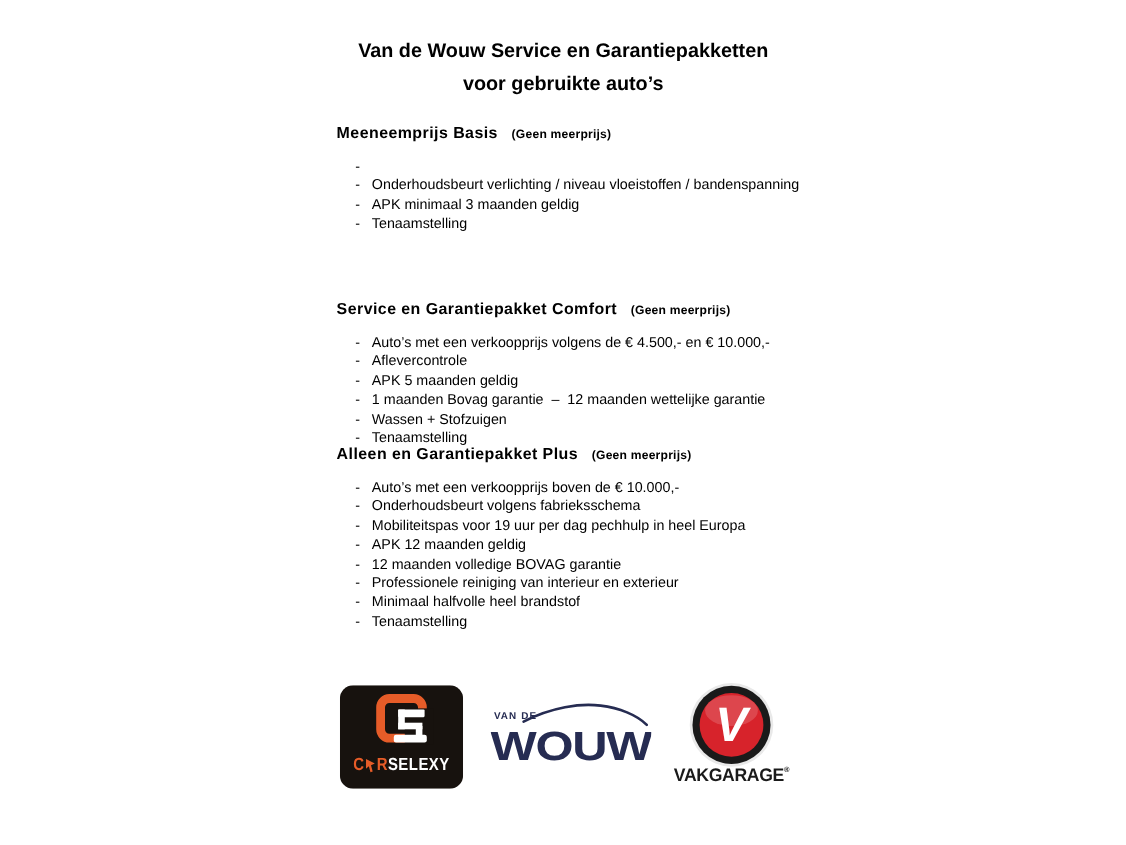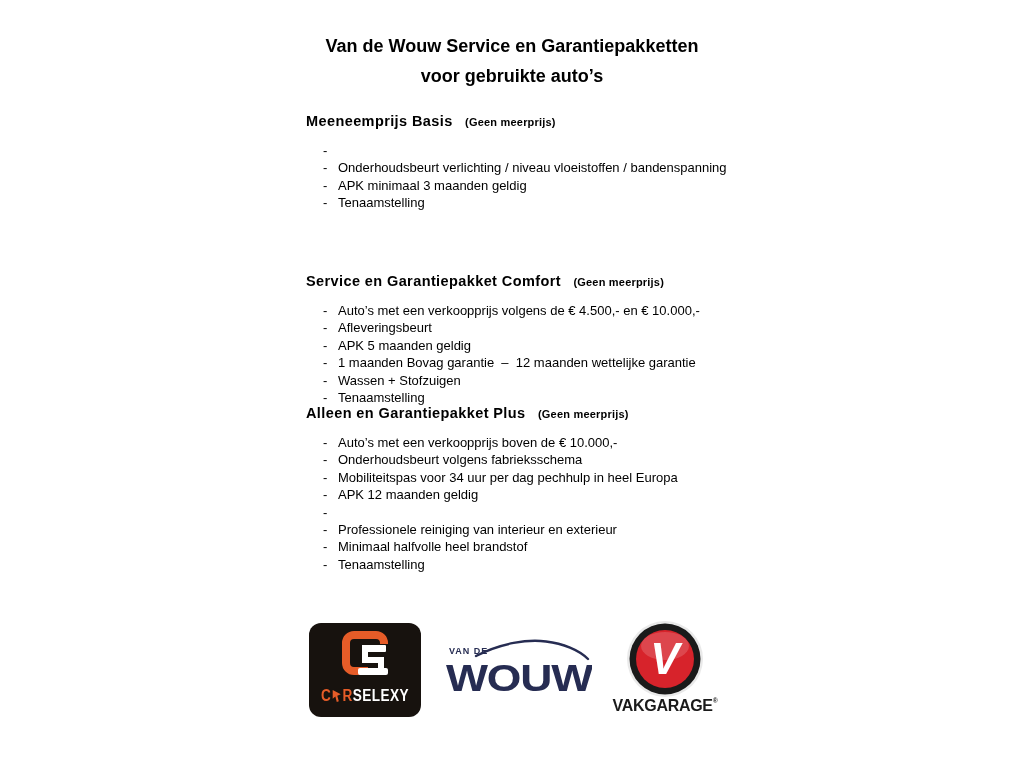--- a/index.html
+++ b/index.html
@@ -85,21 +85,21 @@
       <span class="section-heading">Service en Garantiepakket Comfort</span>
       <span class="section-note">(Geen meerprijs)</span>
     </div>
     <ul class="items">
       <li class="item">
           <span class="dash">-</span>
           <span class="item-text">Auto’s met een verkoopprijs volgens de € 4.500,- en € 10.000,-</span>
         </li>
       <li class="item">
           <span class="dash">-</span>
-          <span class="item-text">Afleveringsbeurt</span>
+          <span class="item-text">Aflevercontrole</span>
         </li>
       <li class="item">
           <span class="dash">-</span>
           <span class="item-text">APK 5 maanden geldig</span>
         </li>
       <li class="item">
           <span class="dash">-</span>
           <span class="item-text">1 maanden Bovag garantie  –  12 maanden wettelijke garantie</span>
         </li>
       <li class="item">
@@ -122,28 +122,29 @@
       <li class="item">
           <span class="dash">-</span>
           <span class="item-text">Auto’s met een verkoopprijs boven de € 10.000,-</span>
         </li>
       <li class="item">
           <span class="dash">-</span>
           <span class="item-text">Onderhoudsbeurt volgens fabrieksschema</span>
         </li>
       <li class="item">
           <span class="dash">-</span>
-          <span class="item-text">Mobiliteitspas voor 34 uur per dag pechhulp in heel Europa</span>
+          <span class="item-text">Mobiliteitspas voor 19 uur per dag pechhulp in heel Europa</span>
         </li>
       <li class="item">
           <span class="dash">-</span>
           <span class="item-text">APK 12 maanden geldig</span>
         </li>
       <li class="item">
           <span class="dash">-</span>
+          <span class="item-text">12 maanden volledige BOVAG garantie</span>
         </li>
       <li class="item">
           <span class="dash">-</span>
           <span class="item-text">Professionele reiniging van interieur en exterieur</span>
         </li>
       <li class="item">
           <span class="dash">-</span>
           <span class="item-text">Minimaal halfvolle heel brandstof</span>
         </li>
       <li class="item">

